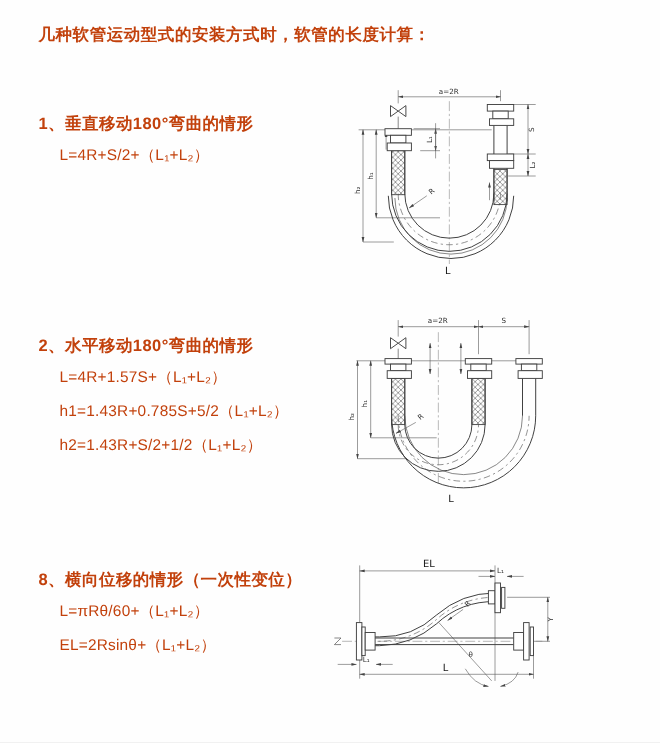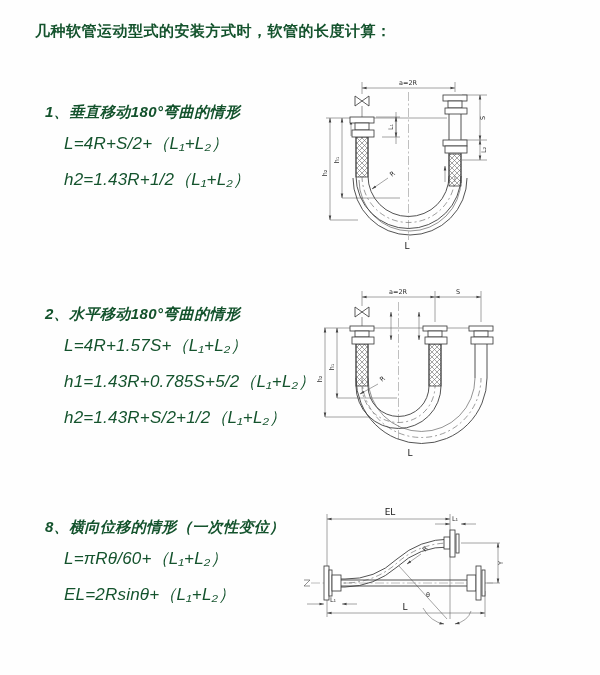--- a/index.html
+++ b/index.html
@@ -1,22 +1,22 @@
 <!DOCTYPE html>
 <html><head>
 <meta charset="utf-8">
 <style>
   html,body{margin:0;padding:0;background:#e8e8e8;}
   #page{position:relative;width:600px;height:675px;background:#fefefe;overflow:hidden;
-        font-family:"Liberation Sans","DejaVu Sans",sans-serif;color:#14532d;}
+        font-family:"Liberation Sans","DejaVu Sans",sans-serif;color:#c2410c;}
   .title{position:absolute;left:35px;top:22px;font-size:15px;font-weight:bold;letter-spacing:.5px;}
-  .section{position:absolute;left:45px;width:275px;font-style:italic;}
+  .section{position:absolute;left:35px;width:275px;}
   #sec1{top:103px}#sec2{top:305px}#sec3{top:518px}
   .sec-heading{font-size:15px;font-weight:bold;margin:0 0 10px 0;letter-spacing:.4px;}
-  .formula{font-size:17px;margin:0 0 13px 19px;letter-spacing:.2px;white-space:nowrap;}
+  .formula{font-size:14px;margin:0 0 13px 19px;letter-spacing:.2px;white-space:nowrap;}
   .diagram{position:absolute;}
   #dia1{left:312px;top:68px}#dia2{left:312px;top:282px}#dia3{left:295px;top:496px}
   svg text{fill:#2e2e2e;font-size:6.5px;font-family:"DejaVu Sans",sans-serif;}
   svg text.big{font-size:9px;fill:#161616;}
   .dln{stroke:#5a5a5a;stroke-width:.55;fill:none;}
   .tb{stroke:#3f3f3f;stroke-width:.9;fill:none;}
   .thin{stroke:#4a4a4a;stroke-width:.6;fill:none;}
   .fl{fill:#fff;stroke:#3f3f3f;stroke-width:.85;}
   .ctr{stroke:#8a8a8a;stroke-width:.55;fill:none;stroke-dasharray:9 2.5 2 2.5;}
   .dsh{stroke:#5a5a5a;stroke-width:.6;fill:none;stroke-dasharray:6 3 2 3;}
@@ -24,21 +24,20 @@
 </head>
 <body>
 
 <div id="page">
 
   <div class="title">几种软管运动型式的安装方式时，软管的长度计算：</div>
 
   <div class="section" id="sec1">
     <div class="sec-heading">1、垂直移动180°弯曲的情形</div>
     <div class="formula">L=4R+S/2+（L₁+L₂）</div>
-    <div class="formula">h2=1.43R+1/2（L₁+L₂）</div>
   </div>
 
   <div class="diagram" id="dia1">
     <svg width="212" height="192" viewBox="0 0 212 192">
       <defs>
         <marker id="ar1" viewBox="0 0 12 8" refX="11" refY="4" markerWidth="9" markerHeight="6" orient="auto-start-reverse">
           <path d="M0 1 L12 4 L0 7 z" fill="#444"></path>
         </marker>
         <pattern id="hb1" width="5" height="5" patternUnits="userSpaceOnUse">
           <path d="M0 5L5 0M0 0L5 5" stroke="#6a6a6a" stroke-width="0.6"></path>

